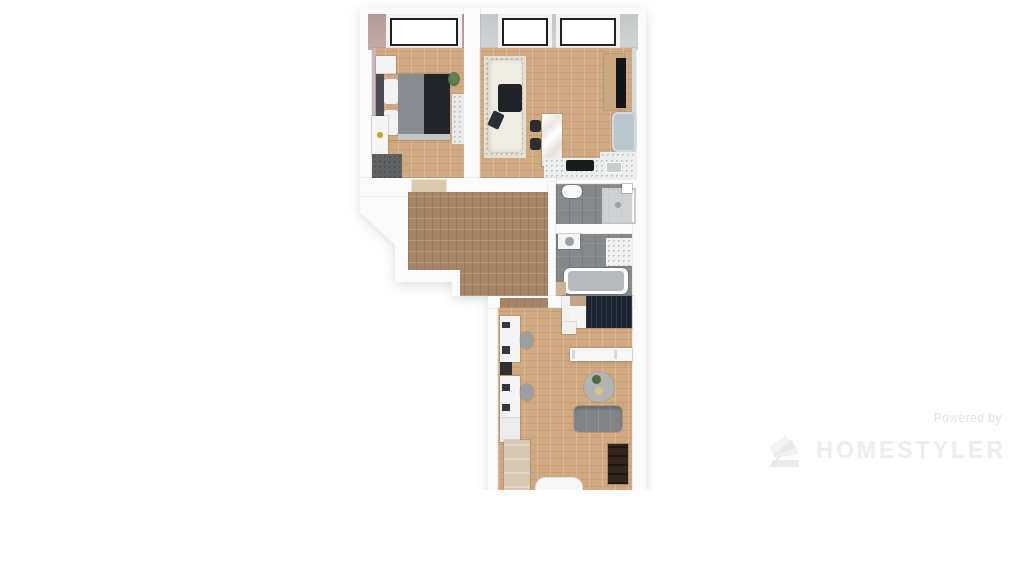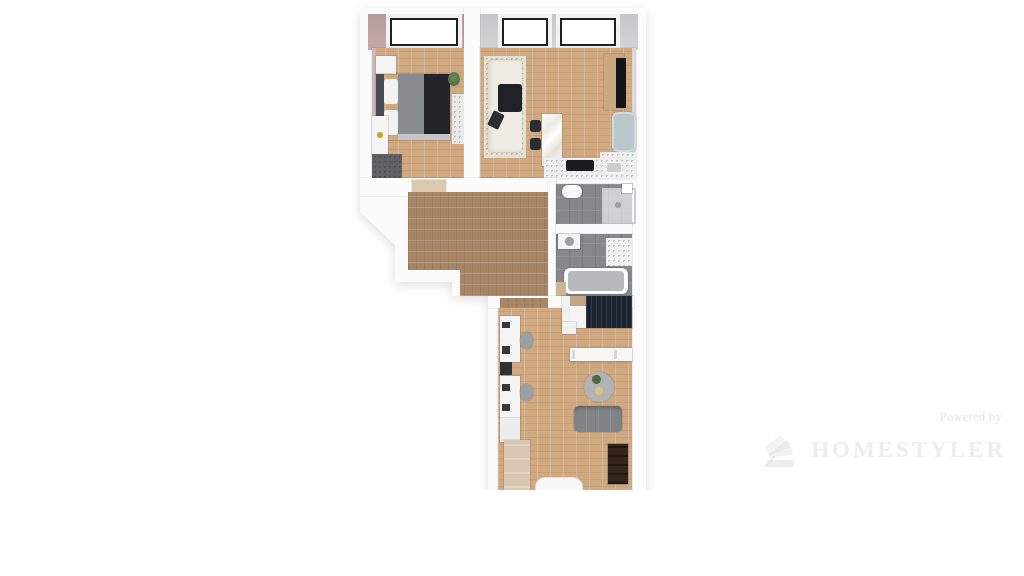--- a/index.html
+++ b/index.html
@@ -1,17 +1,17 @@
 <!DOCTYPE html>
 <html style="--canvas: #ffffff; --wall: #fbfbfb; --wall-edge: #e0e0e0; --bedroom-wall: #c4a9a9; --living-wall: #d2d5d6; --floor-wood: #d0a981; --floor-hall: #a58566; --tile: #86898c; --window-frame: #1f1f1f; --bed-headboard: #4a4d52; --bed-gray: #888c91; --bed-dark: #23252b; --sofa-cream: #efece3; --cushion-dark: #1f2227; --marble-white: #f7f6f3; --stool-dark: #2b2d31; --tv-black: #141519; --tv-panel-wood: #c9a87f; --armchair-blue: #b9c7cd; --counter-white: #edefef; --cooktop-black: #191b1d; --navy-blanket: #1d2431; --desk-white: #f4f4f4; --chair-gray: #9aa0a4; --cabinet-beige: #d8c8b2; --sofa-gray: #808487; --bookshelf-brown: #33271d; --rug-round: #b0b4b7; --rug-living: #e5e0d4; --wardrobe-dark: #606264; --mat-beige: #cdb593; --gold: #c9a227; --plant-green: #4e6b3d; --balcony-frame: #1a1a1a; --watermark-powered: #e3e3e3; --watermark-brand: #ededed;"><head>
 <meta charset="utf-8">
 <style>
   html,body{margin:0;padding:0;background:#ffffff;}
   #canvas{position:relative;width:1024px;height:490px;background:var(--canvas,#fff);overflow:hidden;
-          font-family:Liberation Serif, serif;}
+          font-family:Liberation Sans, sans-serif;}
   .a{position:absolute;}
   .edge{box-shadow:0 0 0 1px rgba(0,0,0,0.06);}
   
   .bwrap{position:absolute;left:360px;top:8px;width:286px;height:552px;
          filter:drop-shadow(0 3px 6px rgba(0,0,0,0.13));}
   .building{position:absolute;left:0;top:0;width:286px;height:552px;background:var(--wall,#fbfbfb);
     clip-path:polygon(0px 0px,286px 0px,286px 506px,263px 506px,263px 529px,243px 552px,
                       142px 552px,138px 547px,138px 506px,128px 506px,128px 288px,92px 288px,
                       92px 274px,35px 274px,35px 237px,0px 204px);}
   

